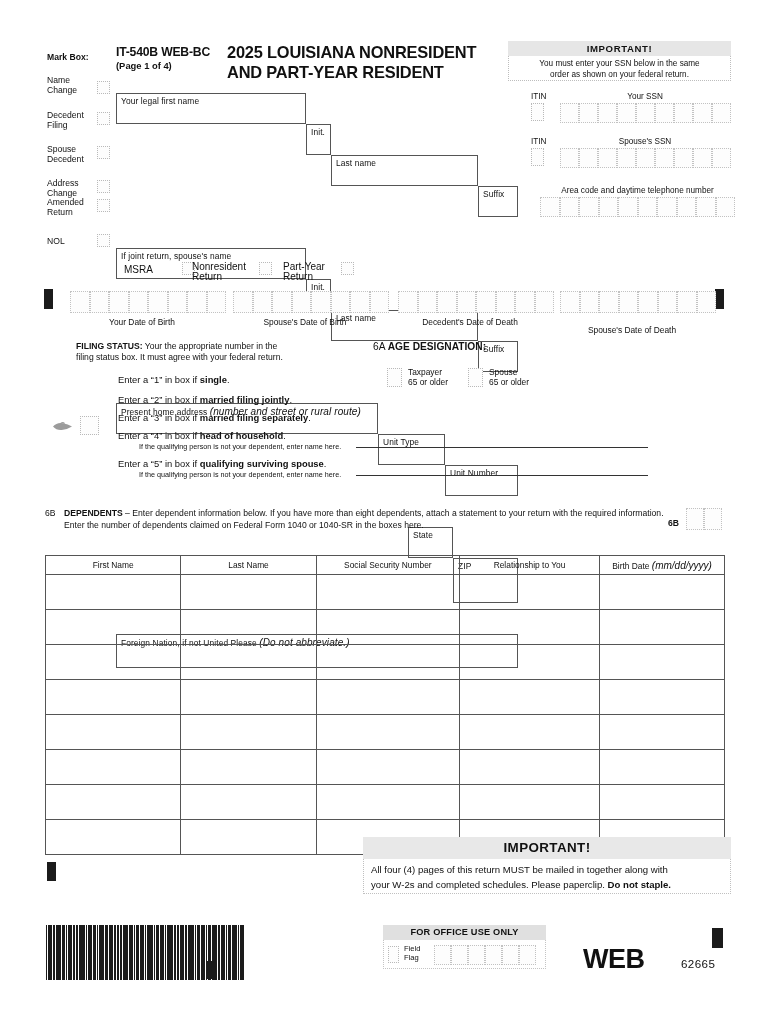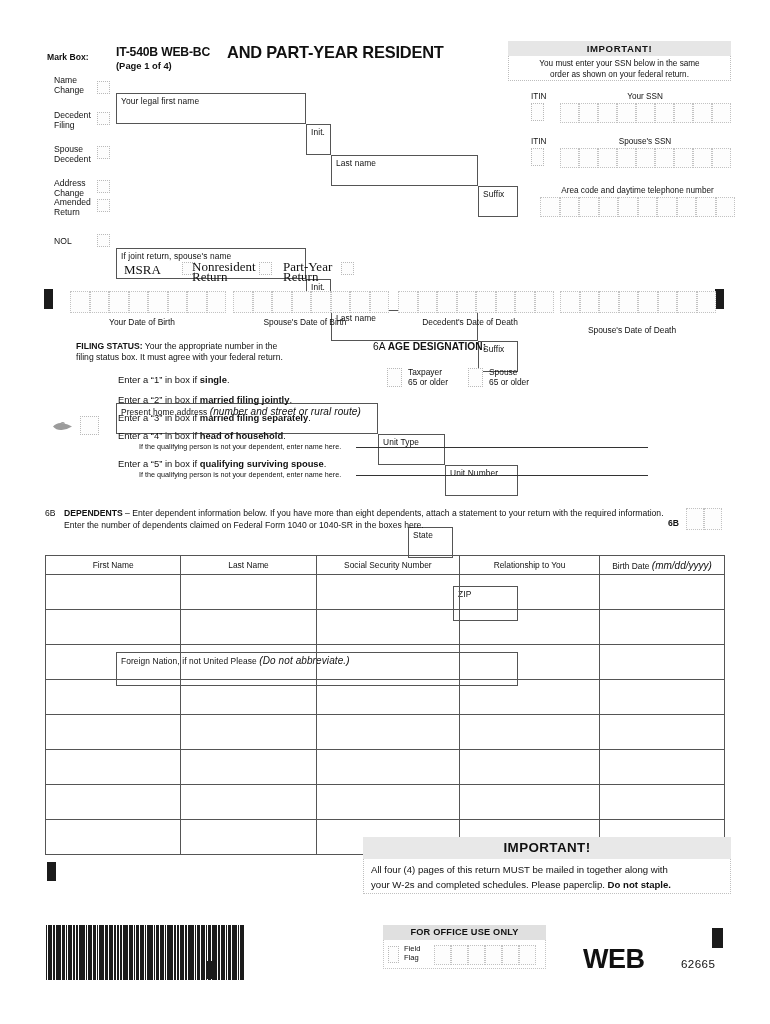--- a/index.html
+++ b/index.html
@@ -50,21 +50,21 @@
   }
   .ital { font-style: italic; font-size: 10px; }
   .b { font-weight: bold; }
 
   
   .markbox-title {
     position: absolute;
     left: 47px; top: 52px;
     font-size: 8.6px; font-weight: bold;
   }
-  .mb-item { position: absolute; left: 54px; font-size: 8.6px; line-height: 10px; }
+  .mb-item { position: absolute; left: 47px; font-size: 8.6px; line-height: 10px; }
   .mb-chk  { position: absolute; left: 97px; width: 13px; height: 13px; }
 
   
   .formno {
     position: absolute; left: 116px; top: 45px;
     font-size: 12.2px; font-weight: bold; letter-spacing: -.2px;
   }
   .pageof {
     position: absolute; left: 116px; top: 60px;
     font-size: 9.4px;
@@ -86,21 +86,21 @@
     position: absolute; left: 508px; top: 56px; width: 223px; height: 25px;
     border: 1px dotted #bdbdbd; border-top: none; box-sizing: border-box;
     text-align: center; font-size: 8.2px; line-height: 11px; padding-top: 2px;
   }
 
   
   .ssn-lbl { position: absolute; font-size: 8.2px; }
   .itin-lbl { position: absolute; font-size: 8.2px; }
 
   
-  .midchk-lbl { position: absolute; font-size: 13px; line-height: 9.6px; font-family: Liberation Serif, serif; }
+  .midchk-lbl { position: absolute; font-size: 10px; line-height: 9.6px; }
 
   
   .dob-cap {
     position: absolute; font-size: 8.4px; text-align: center;
   }
 
   
   .fs-head { position: absolute; left: 76px; top: 341px; font-size: 8.6px; line-height: 11px; width: 290px; }
   .fs-line { position: absolute; left: 118px; font-size: 9.4px; }
   .fs-sub  { position: absolute; left: 118px; font-size: 7.2px; padding-left: 21px; }
@@ -208,20 +208,21 @@
   <div class="mb-chk cbox" style="top:199px"></div>
 
   <div class="mb-item" style="top:236px">
     <div>NOL</div>
   </div>
   <div class="mb-chk cbox" style="top:234px"></div>
 
   <div class="formno">IT-540B WEB-BC</div>
   <div class="pageof">(Page 1 of 4)</div>
   <div class="bigtitle">
+    <div>2025 LOUISIANA NONRESIDENT</div>
     <div>AND PART-YEAR RESIDENT</div>
   </div>
 
   <div class="imp-top-head">IMPORTANT!</div>
   <div class="imp-top-body">
     <div>You must enter your SSN below in the same</div>
     <div>order as shown on your federal return.</div>
   </div>
 
   <div class="fieldbox abs" style="left:116px; top:93px; width:190px; height:31px;">
@@ -256,21 +257,21 @@
   <div class="fieldbox abs" style="left:378px; top:155px; width:67px; height:31px;">
     <span class="fieldlabel">Unit Type</span>
   </div>
   <div class="fieldbox abs" style="left:445px; top:155px; width:73px; height:31px;">
     <span class="fieldlabel">Unit Number</span>
   </div>
 
   <div class="fieldbox abs" style="left:408px; top:186px; width:45px; height:31px;">
     <span class="fieldlabel">State</span>
   </div>
-  <div class="fieldbox abs" style="left:453px; top:186px; width:65px; height:35px;margin-top:28px;">
+  <div class="fieldbox abs" style="left:453px; top:186px; width:65px; height:45px;">
     <span class="fieldlabel">ZIP</span>
   </div>
 
   <div class="fieldbox abs" style="left:116px; top:217px; width:402px; height:34px;">
     <span class="fieldlabel"><span>Foreign Nation, if not United Please</span> <span class="ital">(Do not abbreviate.)</span></span>
   </div>
 
   <div class="itin-lbl" style="left:531px; top:92px;">ITIN</div>
   <div class="cbox abs" style="left:531px; top:103px; width:13px; height:18px;"></div>
   <div class="ssn-lbl" style="left:560px; top:92px; width:170px; text-align:center;">Your SSN</div>

